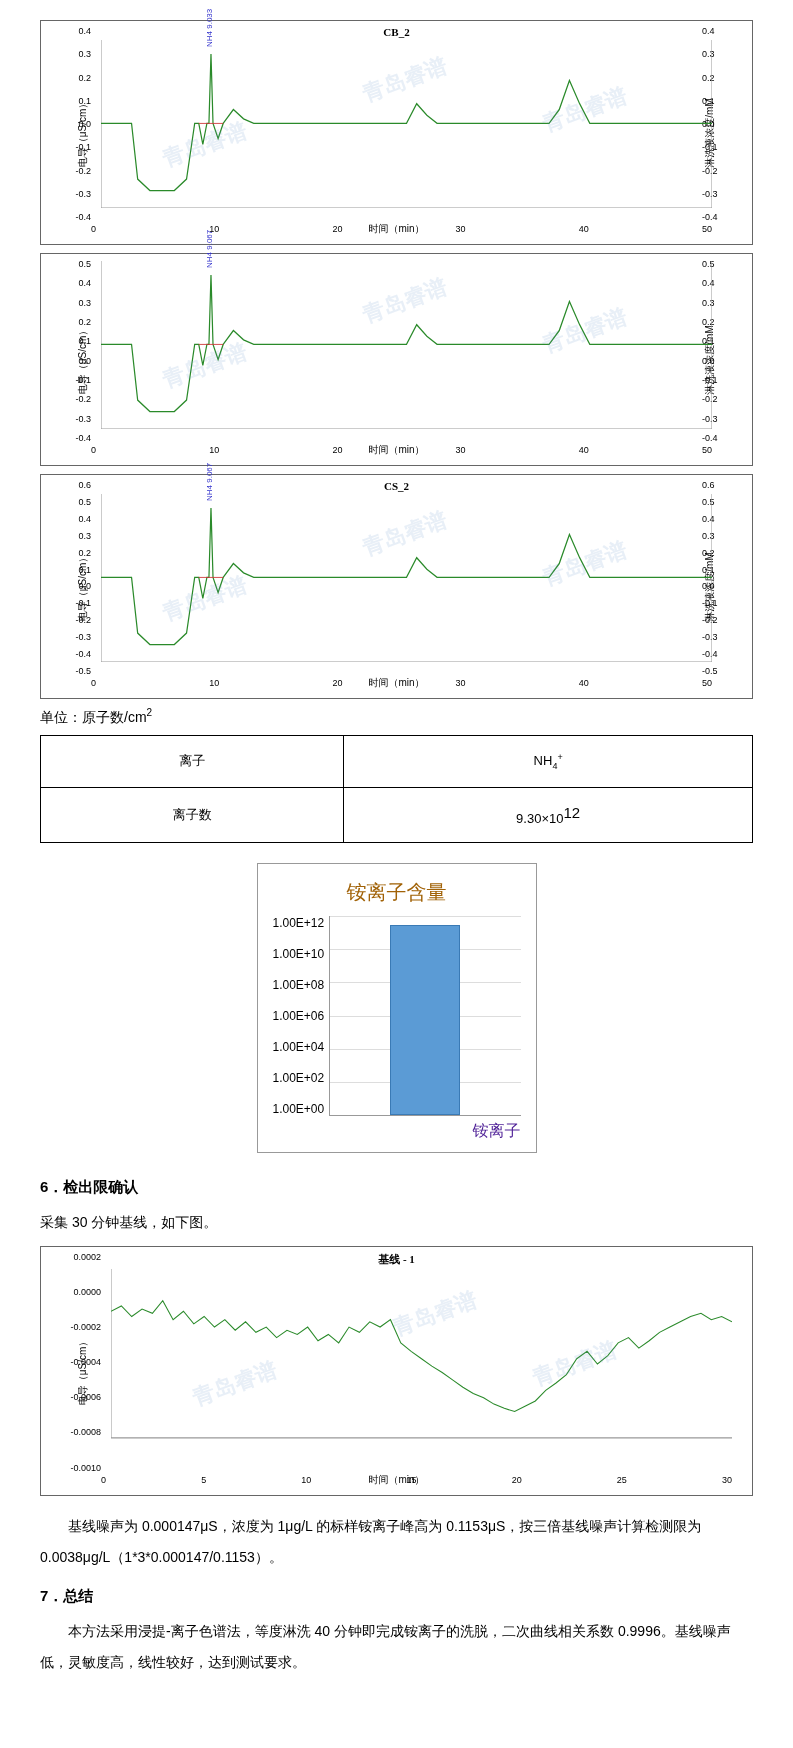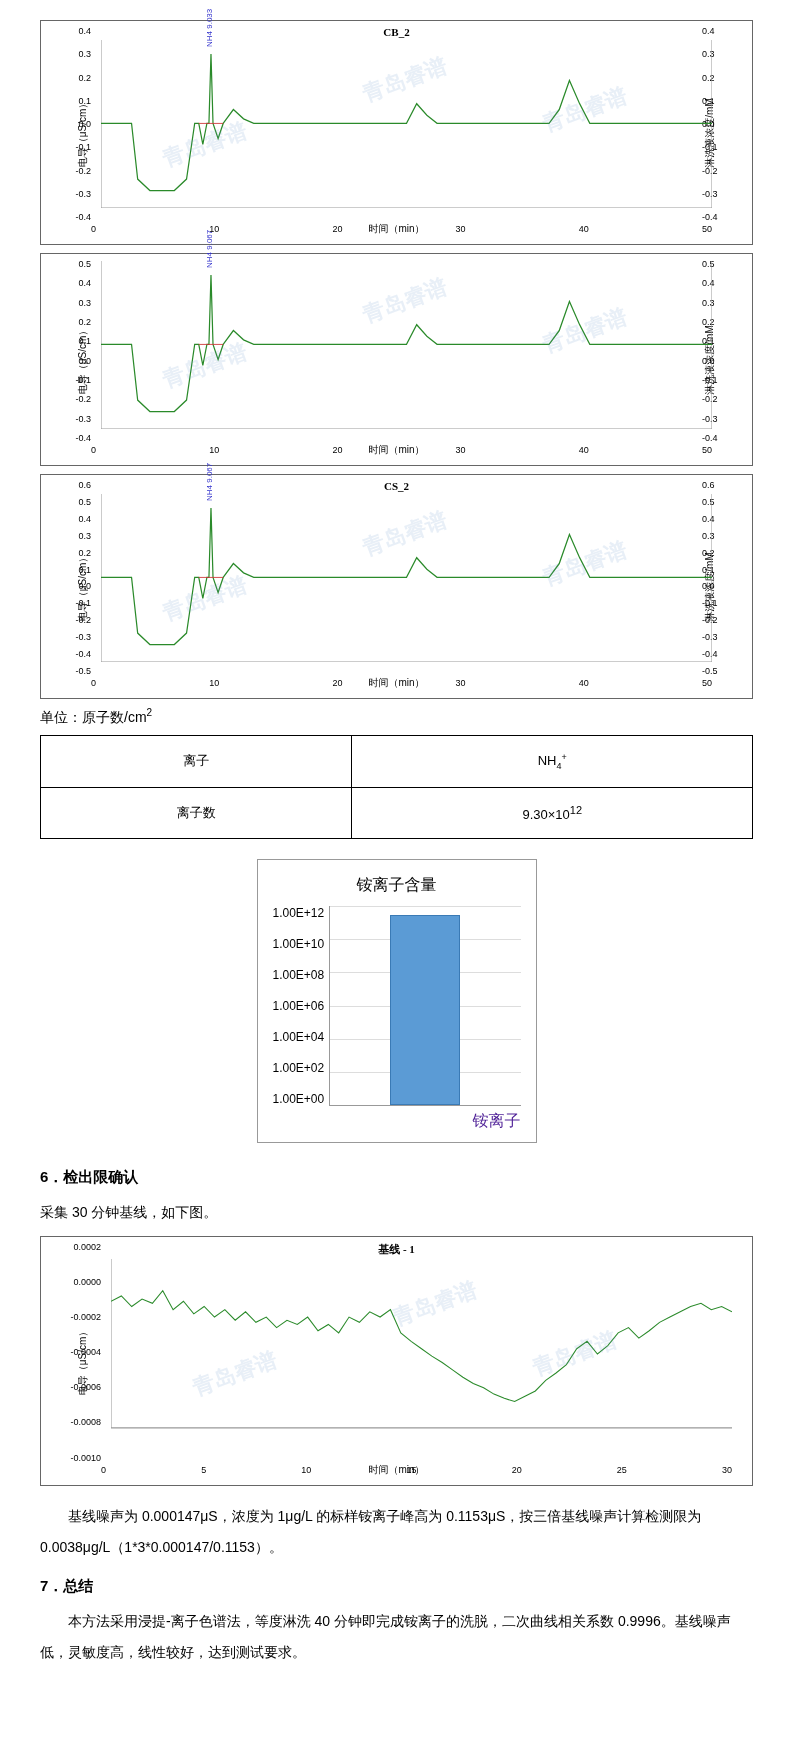--- a/index.html
+++ b/index.html
@@ -14,21 +14,21 @@
 .yticks{position:absolute;left:25px;top:5px;bottom:22px;width:25px;font-size:9px;display:flex;flex-direction:column;justify-content:space-between;text-align:right}
 .yticks-r{position:absolute;right:25px;top:5px;bottom:22px;width:25px;font-size:9px;display:flex;flex-direction:column;justify-content:space-between;text-align:left}
 .xticks{position:absolute;left:50px;right:40px;bottom:10px;height:10px;font-size:9px;display:flex;justify-content:space-between}
 .peak-label{position:absolute;font-size:8px;color:#3333cc;transform:rotate(-90deg);transform-origin:left bottom}
 .wm{position:absolute;color:rgba(100,150,200,0.15);font-size:22px;font-weight:bold;transform:rotate(-20deg);pointer-events:none}
 .unit-line{margin:4px 0 8px;font-size:14px}
 .sup{font-size:10px;vertical-align:super}
 .dtable{width:100%;border-collapse:collapse;margin-bottom:20px}
 .dtable td{border:1px solid #000;text-align:center;padding:16px;font-size:13px}
 .barchart{width:280px;margin:10px auto 25px;border:1px solid #999;padding:15px 15px 10px;background:#fff}
-.bc-title{text-align:center;color:#000000;font-size:16px;margin-bottom:10px}
+.bc-title{text-align:center;color:#a16207;font-size:20px;margin-bottom:10px}
 .bc-area{display:flex}
 .bc-yticks{display:flex;flex-direction:column;justify-content:space-between;font-size:12px;text-align:right;padding-right:5px;height:200px}
 .bc-plot{flex:1;height:200px;border-left:1px solid #999;border-bottom:1px solid #999;display:flex;align-items:flex-end;justify-content:center;position:relative}
 .bc-grid{position:absolute;left:0;right:0;border-top:1px solid #ddd}
 .bc-bar{width:70px;height:190px;background:#5b9bd5;border:1px solid #3a7ab5;position:relative;z-index:1}
 .bc-xlabel{text-align:right;font-size:16px;color:#4c1d95;margin-top:5px;margin-left:75px}
 h3{font-size:15px;margin:15px 0 10px}
 p.body{line-height:2.2;margin-bottom:5px;text-indent:2em}
 .baseline{border:1px solid #666;margin:8px 0 15px;padding:5px 10px 8px;position:relative;background:#fff}
 .baseline .chrom-plot{height:190px;margin:2px 10px 0 60px}
@@ -200,21 +200,21 @@
 </div>
 
 <table class="dtable">
   <tbody>
       <tr>
     <td>离子</td>
     <td><span>NH</span><sub style="font-size:9px">4</sub><sup style="font-size:9px">+</sup></td>
   </tr>
   <tr>
     <td>离子数</td>
-    <td><span>9.30×10</span><sup style="font-size:11px">12</sup></td>
+    <td><span>9.30×10</span><sup style="font-size:15px">12</sup></td>
   </tr>
 </tbody>
   </table>
 
 <div class="barchart">
   <div class="bc-title">铵离子含量</div>
   <div class="bc-area">
     <div class="bc-yticks" id="bc-yticks">
         <div>1.00E+12</div>
         <div>1.00E+10</div>

